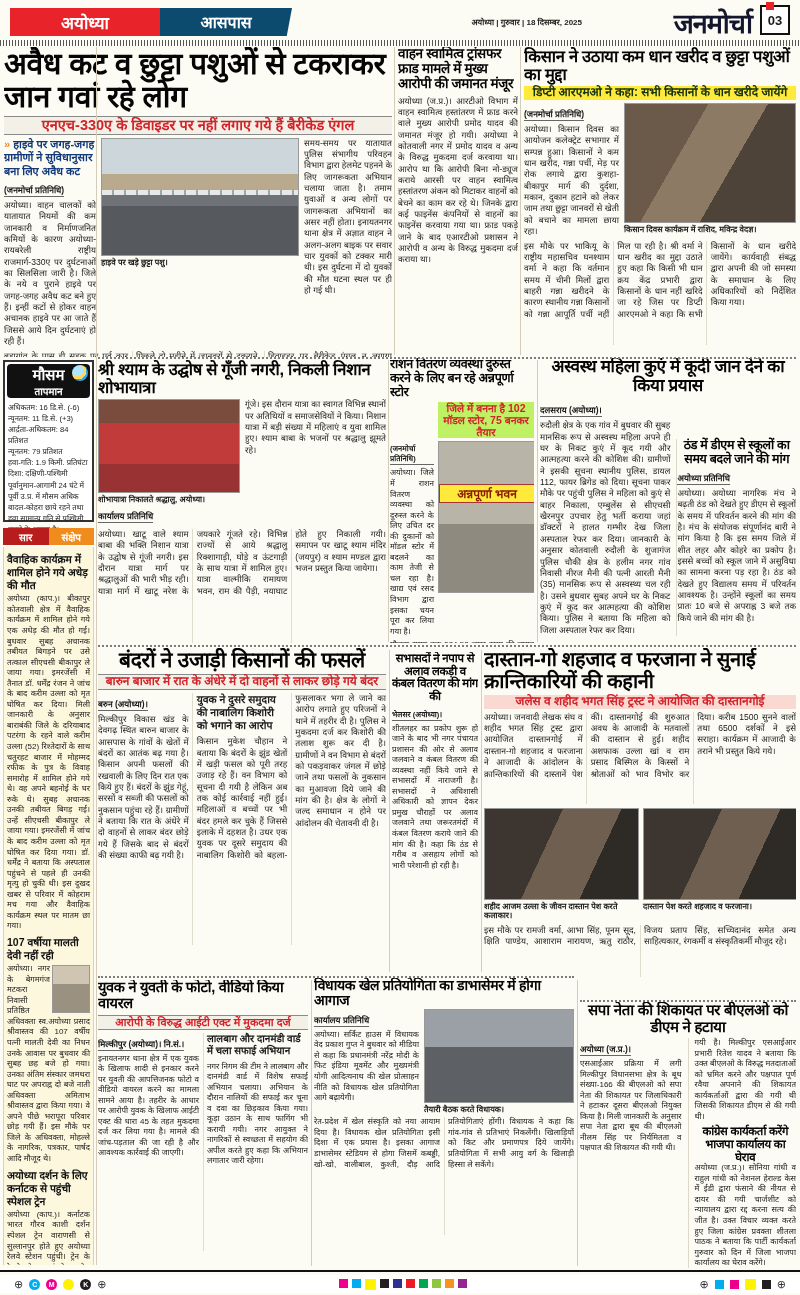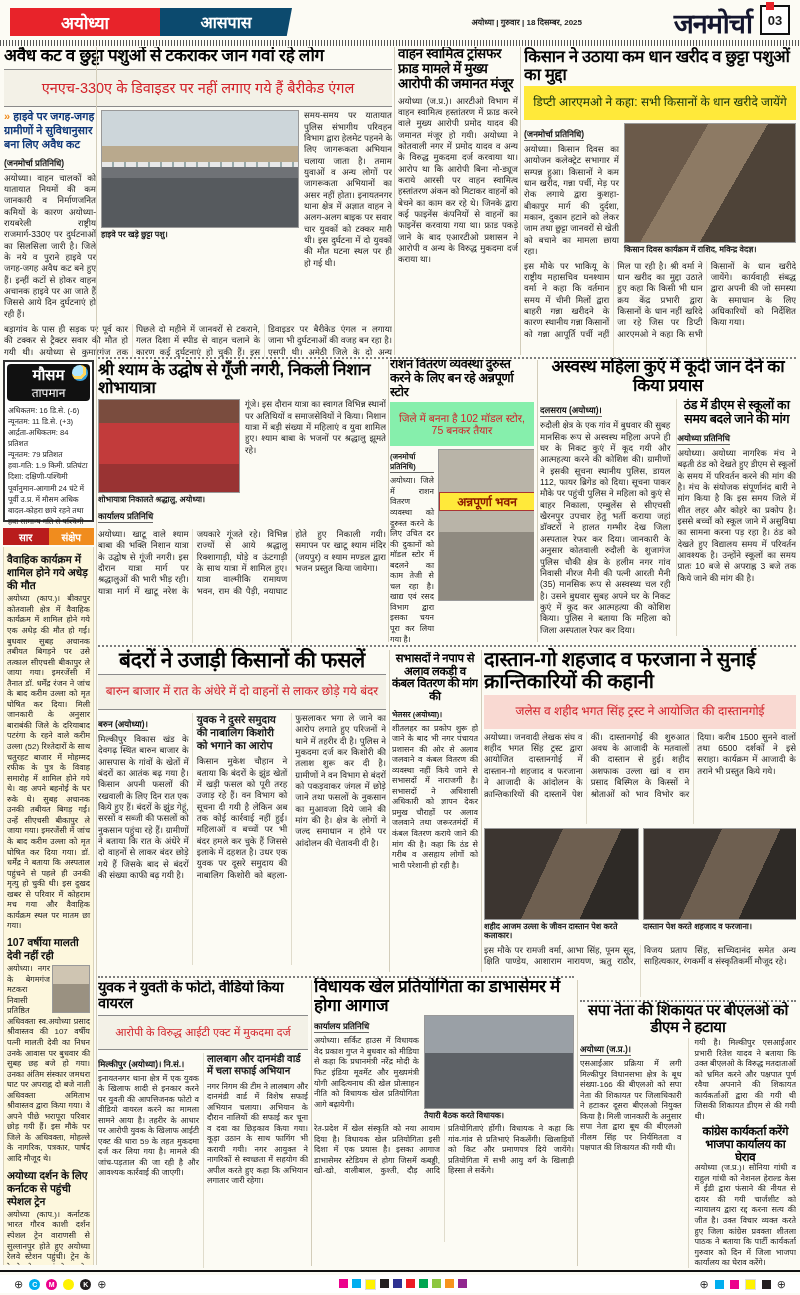--- a/index.html
+++ b/index.html
@@ -1,24 +1,24 @@
 <!DOCTYPE html>
 <html><head>
 <meta charset="utf-8">
 <style>
   html,body{margin:0;padding:0;background:#8f8f8f;}
   .page{position:relative;width:800px;height:1295px;margin:0 auto;background:#fcfbf4;
         font-family:"Liberation Sans",sans-serif;color:#1b1b1b;overflow:hidden;}
   .abs{position:absolute;box-sizing:border-box;}
   .clip{overflow:hidden;}
   .hmain{font-weight:900;color:#050505;line-height:1.1;letter-spacing:-0.3px;}
-  .subbar{font-weight:normal;text-align:center;padding:10px 3px;margin:3px 0;line-height:1.15;}
+  .subbar{font-weight:bold;text-align:center;padding:0 3px;margin:3px 0;line-height:1.15;}
   .sub-red{color:#d2232a;background:#f3f1e7;border-top:1px solid #8a8a8a;border-bottom:1px solid #8a8a8a;}
   .sub-yellow{color:#17330f;background:#ffe93a;}
-  .sub-cyan{color:#d2232a;background:#86efac;}
+  .sub-cyan{color:#d2232a;background:#bef264;margin-left:48px;}
   .sub-green{color:#d2232a;background:#cdf2c7;}
   .sub-pink{color:#d2232a;background:#f9d9d2;}
   .byline{font-weight:bold;font-size:8.5px;border-bottom:1px solid #666;display:inline-block;padding-bottom:1px;margin:2px 0 3px 0;}
   .body{font-size:8.6px;line-height:1.32;text-align:justify;}
   .small{font-size:8px;}
   .caption{font-size:8px;font-weight:bold;margin-top:2px;line-height:1.2;}
   .cols2{column-count:2;column-gap:8px;column-rule:1px solid #e0dccc;}
   .cols3{column-count:3;column-gap:8px;column-rule:1px solid #e0dccc;}
   .photo{position:relative;border:1px solid #999;}
   .ph-road{background:linear-gradient(#cdd6da 0 30%,#b9a98d 30% 46%,#6f7276 46% 58%,#565a5e 58% 100%);}
@@ -51,21 +51,21 @@
   </div>
   <div class="abs" style="top:16px;right:218px;font-size:8px;font-weight:bold;color:#222;">अयोध्या | गुरुवार | 18 दिसम्बर, 2025</div>
   <div class="abs" style="top:4px;right:48px;font-size:27px;font-weight:900;color:#14162e;letter-spacing:-1px;">जनमोर्चा</div>
   <div class="abs" style="top:5px;right:10px;width:30px;height:30px;background:#fff;border:2px solid #111;display:flex;align-items:center;justify-content:center;margin-left:16px;">
     <span style="position:absolute;top:-5px;left:4px;width:8px;height:8px;background:#e8232a;"></span>
     <span style="font-size:13px;font-weight:900;">03</span>
   </div>
   <div class="abs" style="top:40px;left:0;width:800px;height:6px;background:repeating-linear-gradient(90deg,#555 0 1px,transparent 1px 3px);"></div>
 
   <div class="abs clip" style="top:47px;left:4px;width:388px;height:310px;">
-    <div class="hmain" style="font-size:17px;">अवैध कट व छुट्टा पशुओं से टकराकर जान गवां रहे लोग</div>
+    <div class="hmain" style="font-size:30px;">अवैध कट व छुट्टा पशुओं से टकराकर जान गवां रहे लोग</div>
     <div class="subbar sub-red" style="font-size:14.5px;">एनएच-330ए के डिवाइडर पर नहीं लगाए गये हैं बैरीकेड एंगल</div>
     <div style="display:flex;gap:5px;">
       <div style="width:92px;flex:none;">
         <div style="font-size:11px;font-weight:800;color:#123a7a;line-height:1.25;"><span style="color:#f08c1e;">»</span> <span>हाइवे पर जगह-जगह ग्रामीणों ने सुविधानुसार बना लिए अवैध कट</span></div>
         <div class="byline">(जनमोर्चा प्रतिनिधि)</div>
         <div class="body">अयोध्या। वाहन चालकों को यातायात नियमों की कम जानकारी व निर्माणजनित कमियों के कारण अयोध्या-रायबरेली राष्ट्रीय राजमार्ग-330ए पर दुर्घटनाओं का सिलसिला जारी है। जिले के नये व पुराने हाइवे पर जगह-जगह अवैध कट बने हुए हैं। इन्हीं कटों से होकर वाहन अचानक हाइवे पर आ जाते हैं जिससे आये दिन दुर्घटनाएं हो रही हैं।</div>
       </div>
       <div style="width:198px;flex:none;">
         <div class="photo ph-road" style="width:196px;height:116px;">
             <span class="rail"></span>
@@ -97,21 +97,21 @@
         <div class="caption">किसान दिवस कार्यक्रम में राशिद, मविन्द्र वेदज्ञ।</div>
       </div>
     </div>
     <div class="body cols3" style="margin-top:3px;height:104px;">इस मौके पर भाकियू के राष्ट्रीय महासचिव घनश्याम वर्मा ने कहा कि वर्तमान समय में चीनी मिलों द्वारा बाहरी गन्ना खरीदने के कारण स्थानीय गन्ना किसानों को गन्ना आपूर्ति पर्ची नहीं मिल पा रही है। श्री वर्मा ने धान खरीद का मुद्दा उठाते हुए कहा कि किसी भी धान क्रय केंद्र प्रभारी द्वारा किसानों के धान नहीं खरिदे जा रहे जिस पर डिप्टी आरएमओ ने कहा कि सभी किसानों के धान खरीदे जायेंगे। कार्यवाही संबद्ध द्वारा अपनी की जो समस्या के समाधान के लिए अधिकारियों को निर्देशित किया गया।</div>
   </div>
 
   <div class="abs" style="top:360px;left:3px;width:91px;height:162px;border:2px solid #333;background:#fff;">
     <div style="position:relative;background:#111;color:#fff;margin:2px;border-radius:4px;text-align:center;">
       <span style="font-size:15px;font-weight:900;margin-top:47px;">मौसम</span>
       <span style="position:absolute;right:2px;top:1px;width:16px;height:16px;border-radius:50%;background:radial-gradient(circle at 35% 35%,#aee6ff 0 40%,#ffd75e 40% 60%,#3aa0d8 60% 100%);"></span>
-      <div style="font-size:12px;font-weight:normal;">तापमान</div>
+      <div style="font-size:10px;font-weight:bold;">तापमान</div>
     </div>
     <div style="padding:2px 3px;font-size:7.6px;line-height:1.45;">
       <div>अधिकतम: 16 डि.से. (-6)</div>
       <div>न्यूनतम: 11 डि.से. (+3)</div>
       <div>आर्द्रता-अधिकतम: 84 प्रतिशत</div>
       <div>न्यूनतम: 79 प्रतिशत</div>
       <div>हवा-गति: 1.9 किमी. प्रतिघंटा</div>
       <div>दिशा: दक्षिणी-पश्चिमी</div>
       <div style="margin-top:1px;">पूर्वानुमान-आगामी 24 घंटे में पूर्वी उ.प्र. में मौसम अधिक बादल-कोहरा छाये रहने तथा हवा सामान्य गति से पश्चिमी चलने के आसार है।</div>
     </div>
@@ -164,21 +164,21 @@
     <div class="body small" style="margin-top:3px;height:70px;overflow:hidden;">मौजूदा समय तक 524.52 लाख रुपए की लागत से 62 अन्नपूर्णा मॉडल स्टोर बनकर तैयार हो चुके हैं। इसके अतिरिक्त अगले मार्च तक 19 नये मॉडल स्टोर उपभोक्ताओं को समर्पित बन रही हैं। ग्राम सचिवालय व सुविधाजनक सार्वजनिक स्थलों पर बन रहे अन्नपूर्णा मॉडल स्टोरों की संख्या शासन की मंशा के अनुरूप बढ़ायी जायेगी। जिला पूर्ति अधिकारी डा. बृजेश मिश्रा ने बताया कि कार्ययोजना का चयन पूरा कर लिया है। प्रत्येक माडल स्टोर के लिए पहली किस्त के रूप में 4.23 लाख रुपए की राशि प्राप्त हो चुकी है। शेष राशि समय-समय पर दी जायेगी। उन्होंने बताया कि इन मॉडल स्टोरों में उपभोक्ताओं के बैठने व स्टूल के साथ इलेक्ट्रानिक कांटे व सीसीटीवी की व्यवस्था रहेगी। जिले में कुल 102 अन्नपूर्णा मॉडल स्टोर बनने हैं।</div>
   </div>
 
   <div class="abs clip" style="top:358px;left:540px;width:256px;height:285px;">
     <div class="hmain" style="font-size:17px;text-align:center;">अस्वस्थ महिला कुएं में कूदी जान देने का किया प्रयास</div>
     <div style="display:flex;gap:6px;margin-top:4px;">
       <div style="flex:1.1;">
         <div class="byline">दलसराय (अयोध्या)।</div>
         <div class="body">रुदौली क्षेत्र के एक गांव में बुधवार की सुबह मानसिक रूप से अस्वस्थ महिला अपने ही घर के निकट कुएं में कूद गयी और आत्महत्या करने की कोशिश की। ग्रामीणों ने इसकी सूचना स्थानीय पुलिस, डायल 112, फायर ब्रिगेड को दिया। सूचना पाकर मौके पर पहुंची पुलिस ने महिला को कुएं से बाहर निकाला, एम्बुलेंस से सीएचसी खैरनपुर उपचार हेतु भर्ती कराया जहां डॉक्टरों ने हालत गम्भीर देख जिला अस्पताल रेफर कर दिया। जानकारी के अनुसार कोतवाली रुदौली के शुजागंज पुलिस चौकी क्षेत्र के हलीम नगर गांव निवासी नीरज मैनी की पत्नी आरती मैनी (35) मानसिक रूप से अस्वस्थ्य चल रही है। उसने बुधवार सुबह अपने घर के निकट कुएं में कूद कर आत्महत्या की कोशिश किया। पुलिस ने बताया कि महिला को जिला अस्पताल रेफर कर दिया।</div>
       </div>
-      <div style="flex:1;border-left:1px solid #ddd8c8;">
+      <div style="flex:1;border-left:1px solid #ddd8c8;margin-top:40px;">
         <div class="hmain" style="font-size:12.5px;text-align:center;">ठंड में डीएम से स्कूलों का समय बदले जाने की मांग</div>
         <div class="byline">अयोध्या प्रतिनिधि</div>
         <div class="body">अयोध्या। अयोध्या नागरिक मंच ने बढ़ती ठंड को देखते हुए डीएम से स्कूलों के समय में परिवर्तन करने की मांग की है। मंच के संयोजक संपूर्णानंद बारी ने मांग किया है कि इस समय जिले में शीत लहर और कोहरे का प्रकोप है। इससे बच्चों को स्कूल जाने में असुविधा का सामना करना पड़ रहा है। ठंड को देखते हुए विद्यालय समय में परिवर्तन आवश्यक है। उन्होंने स्कूलों का समय प्रातः 10 बजे से अपराह्न 3 बजे तक किये जाने की मांग की है।</div>
       </div>
     </div>
   </div>
 
   <div class="abs clip" style="top:648px;left:98px;width:288px;height:326px;">
     <div class="hmain" style="font-size:21px;text-align:center;">बंदरों ने उजाड़ी किसानों की फसलें</div>
     <div class="subbar sub-red" style="font-size:12px;">बारुन बाजार में रात के अंधेरे में दो वाहनों से लाकर छोड़े गये बंदर</div>
@@ -211,28 +211,28 @@
       </div>
     </div>
     <div class="body cols2" style="margin-top:4px;height:52px;">इस मौके पर रामजी वर्मा, आभा सिंह, पूनम सूद, क्षिति पाण्डेय, आशाराम नारायण, ऋतु राठौर, विजय प्रताप सिंह, सच्चिदानंद समेत अन्य साहित्यकार, रंगकर्मी व संस्कृतिकर्मी मौजूद रहे।</div>
   </div>
 
   <div class="abs clip" style="top:980px;left:98px;width:210px;height:288px;">
     <div class="hmain" style="font-size:14.5px;">युवक ने युवती के फोटो, वीडियो किया वायरल</div>
     <div class="subbar sub-red" style="font-size:11px;">आरोपी के विरुद्ध आईटी एक्ट में मुकदमा दर्ज</div>
     <div class="cols2" style="height:218px;">
       <div class="byline">मिल्कीपुर (अयोध्या)। नि.सं.।</div>
-      <p class="body small" style="margin:0;">इनायतनगर थाना क्षेत्र में एक युवक के खिलाफ शादी से इनकार करने पर युवती की आपत्तिजनक फोटो व वीडियो वायरल करने का मामला सामने आया है। तहरीर के आधार पर आरोपी युवक के खिलाफ आईटी एक्ट की धारा 59 के तहत मुकदमा दर्ज कर लिया गया है। मामले की जांच-पड़ताल की जा रही है और आवश्यक कार्रवाई की जाएगी।</p>
+      <p class="body small" style="margin:0;">इनायतनगर थाना क्षेत्र में एक युवक के खिलाफ शादी से इनकार करने पर युवती की आपत्तिजनक फोटो व वीडियो वायरल करने का मामला सामने आया है। तहरीर के आधार पर आरोपी युवक के खिलाफ आईटी एक्ट की धारा 45 के तहत मुकदमा दर्ज कर लिया गया है। मामले की जांच-पड़ताल की जा रही है और आवश्यक कार्रवाई की जाएगी।</p>
       <div style="font-size:10px;font-weight:900;margin:4px 0;line-height:1.25;">लालबाग और दानमंडी वार्ड में चला सफाई अभियान</div>
       <p class="body small" style="margin:0;">नगर निगम की टीम ने लालबाग और दानमंडी वार्ड में विशेष सफाई अभियान चलाया। अभियान के दौरान नालियों की सफाई कर चूना व दवा का छिड़काव किया गया। कूड़ा उठान के साथ फागिंग भी करायी गयी। नगर आयुक्त ने नागरिकों से स्वच्छता में सहयोग की अपील करते हुए कहा कि अभियान लगातार जारी रहेगा।</p>
     </div>
   </div>
 
   <div class="abs clip" style="top:978px;left:314px;width:260px;height:290px;">
-    <div class="hmain" style="font-size:17px;">विधायक खेल प्रतियोगिता का डाभासेमर में होगा आगाज</div>
+    <div class="hmain" style="font-size:14px;">विधायक खेल प्रतियोगिता का डाभासेमर में होगा आगाज</div>
     <div style="display:flex;gap:5px;">
       <div style="flex:1;">
         <div class="byline">कार्यालय प्रतिनिधि</div>
         <div class="body small">अयोध्या। सर्किट हाउस में विधायक वेद प्रकाश गुप्त ने बुधवार को मीडिया से कहा कि प्रधानमंत्री नरेंद्र मोदी के फिट इंडिया मूवमेंट और मुख्यमंत्री योगी आदित्यनाथ की खेल प्रोत्साहन नीति को विधायक खेल प्रतियोगिता आगे बढ़ायेगी।</div>
       </div>
       <div style="width:150px;flex:none;">
         <div class="photo ph-meet" style="width:148px;height:92px;"></div>
         <div class="caption">तैयारी बैठक करते विधायक।</div>
       </div>
     </div>

